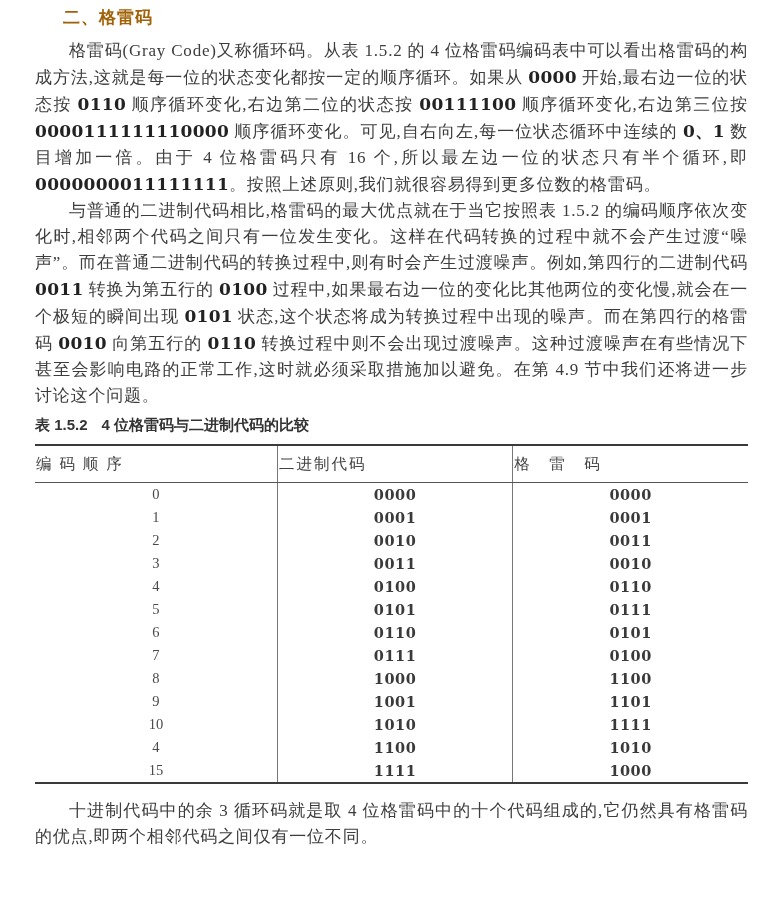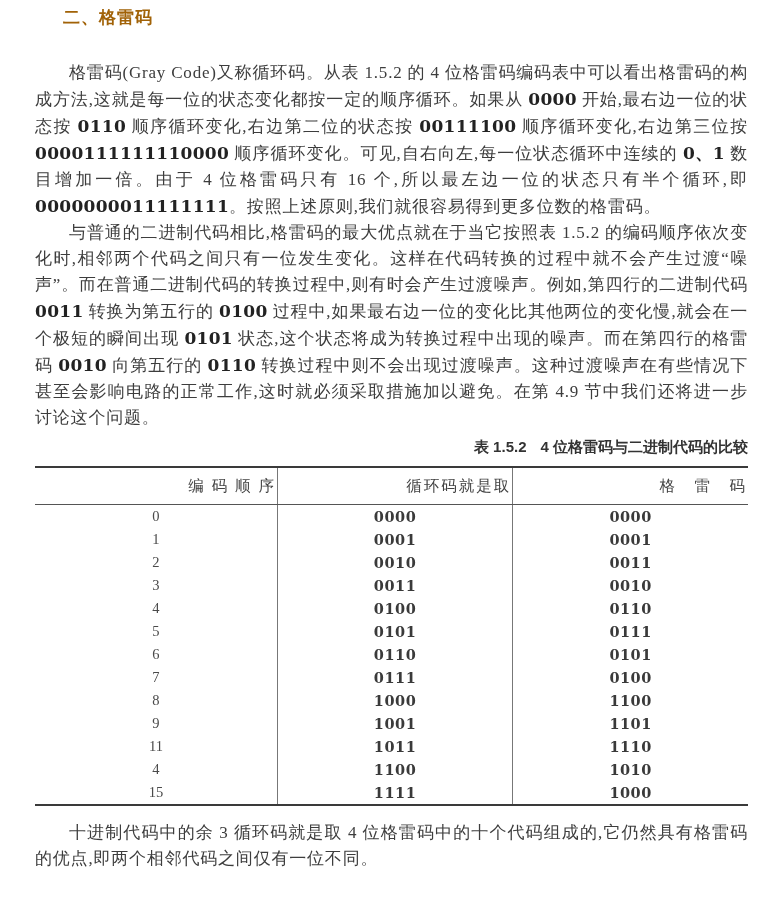--- a/index.html
+++ b/index.html
@@ -30,29 +30,29 @@
   }
   .para {
     font-size: 17px;
     line-height: 26px;
     letter-spacing: 0.8px;
     text-align: justify;
     text-indent: 2em;
     margin: 0;
     color: #3d3d3d;
   }
-  .para.first { margin-top: 33px; }
+  .para.first { margin-top: 11px; }
   .para .b {
     font-family: "DejaVu Serif", serif;
     font-weight: bold;
     color: #222222;
     letter-spacing: 0.3px;
   }
   .caption {
-    text-align: right;
+    text-align: left;
     font-family: "Liberation Sans", sans-serif;
     font-weight: bold;
     font-size: 15px;
     color: #333333;
     line-height: 20px;
     margin: 6px 0 9px 0;
   }
   .caption .cap-label { margin-right: 14px; }
   table.codes {
     width: 100%;
@@ -65,21 +65,21 @@
   table.codes col.c2 { width: 33%; }
   table.codes col.c3 { width: 33%; }
   table.codes th {
     font-family: "Liberation Serif", serif;
     font-weight: normal;
     font-size: 15.5px;
     color: #424242;
     height: 34px;
     letter-spacing: 2px;
     border-bottom: 1px solid #555555;
-    text-align: right;
+    text-align: left;
     vertical-align: middle;
   }
   table.codes th + th, table.codes td + td {
     border-left: 1px solid #777777;
   }
   table.codes td {
     text-align: center;
     vertical-align: middle;
     height: 23px;
     line-height: 23px;
@@ -116,21 +116,21 @@
 
   <table class="codes">
     <colgroup>
       <col class="c1">
         <col class="c2">
         <col class="c3">
     </colgroup>
     <thead>
       <tr>
         <th>编 码 顺 序</th>
-        <th>循环码就是取</th>
+        <th>二进制代码</th>
         <th>格　雷　码</th>
       </tr>
     </thead>
     <tbody>
         <tr>
           <td class="order-cell">0</td>
           <td class="code-cell">0000</td>
           <td class="code-cell">0000</td>
         </tr>
         <tr>
@@ -172,23 +172,23 @@
           <td class="order-cell">8</td>
           <td class="code-cell">1000</td>
           <td class="code-cell">1100</td>
         </tr>
         <tr>
           <td class="order-cell">9</td>
           <td class="code-cell">1001</td>
           <td class="code-cell">1101</td>
         </tr>
         <tr>
-          <td class="order-cell">11</td>
-          <td class="code-cell">1011</td>
-          <td class="code-cell">1110</td>
+          <td class="order-cell">10</td>
+          <td class="code-cell">1010</td>
+          <td class="code-cell">1111</td>
         </tr>
         <tr>
           <td class="order-cell">4</td>
           <td class="code-cell">1100</td>
           <td class="code-cell">1010</td>
         </tr>
         <tr>
           <td class="order-cell">15</td>
           <td class="code-cell">1111</td>
           <td class="code-cell">1000</td>

